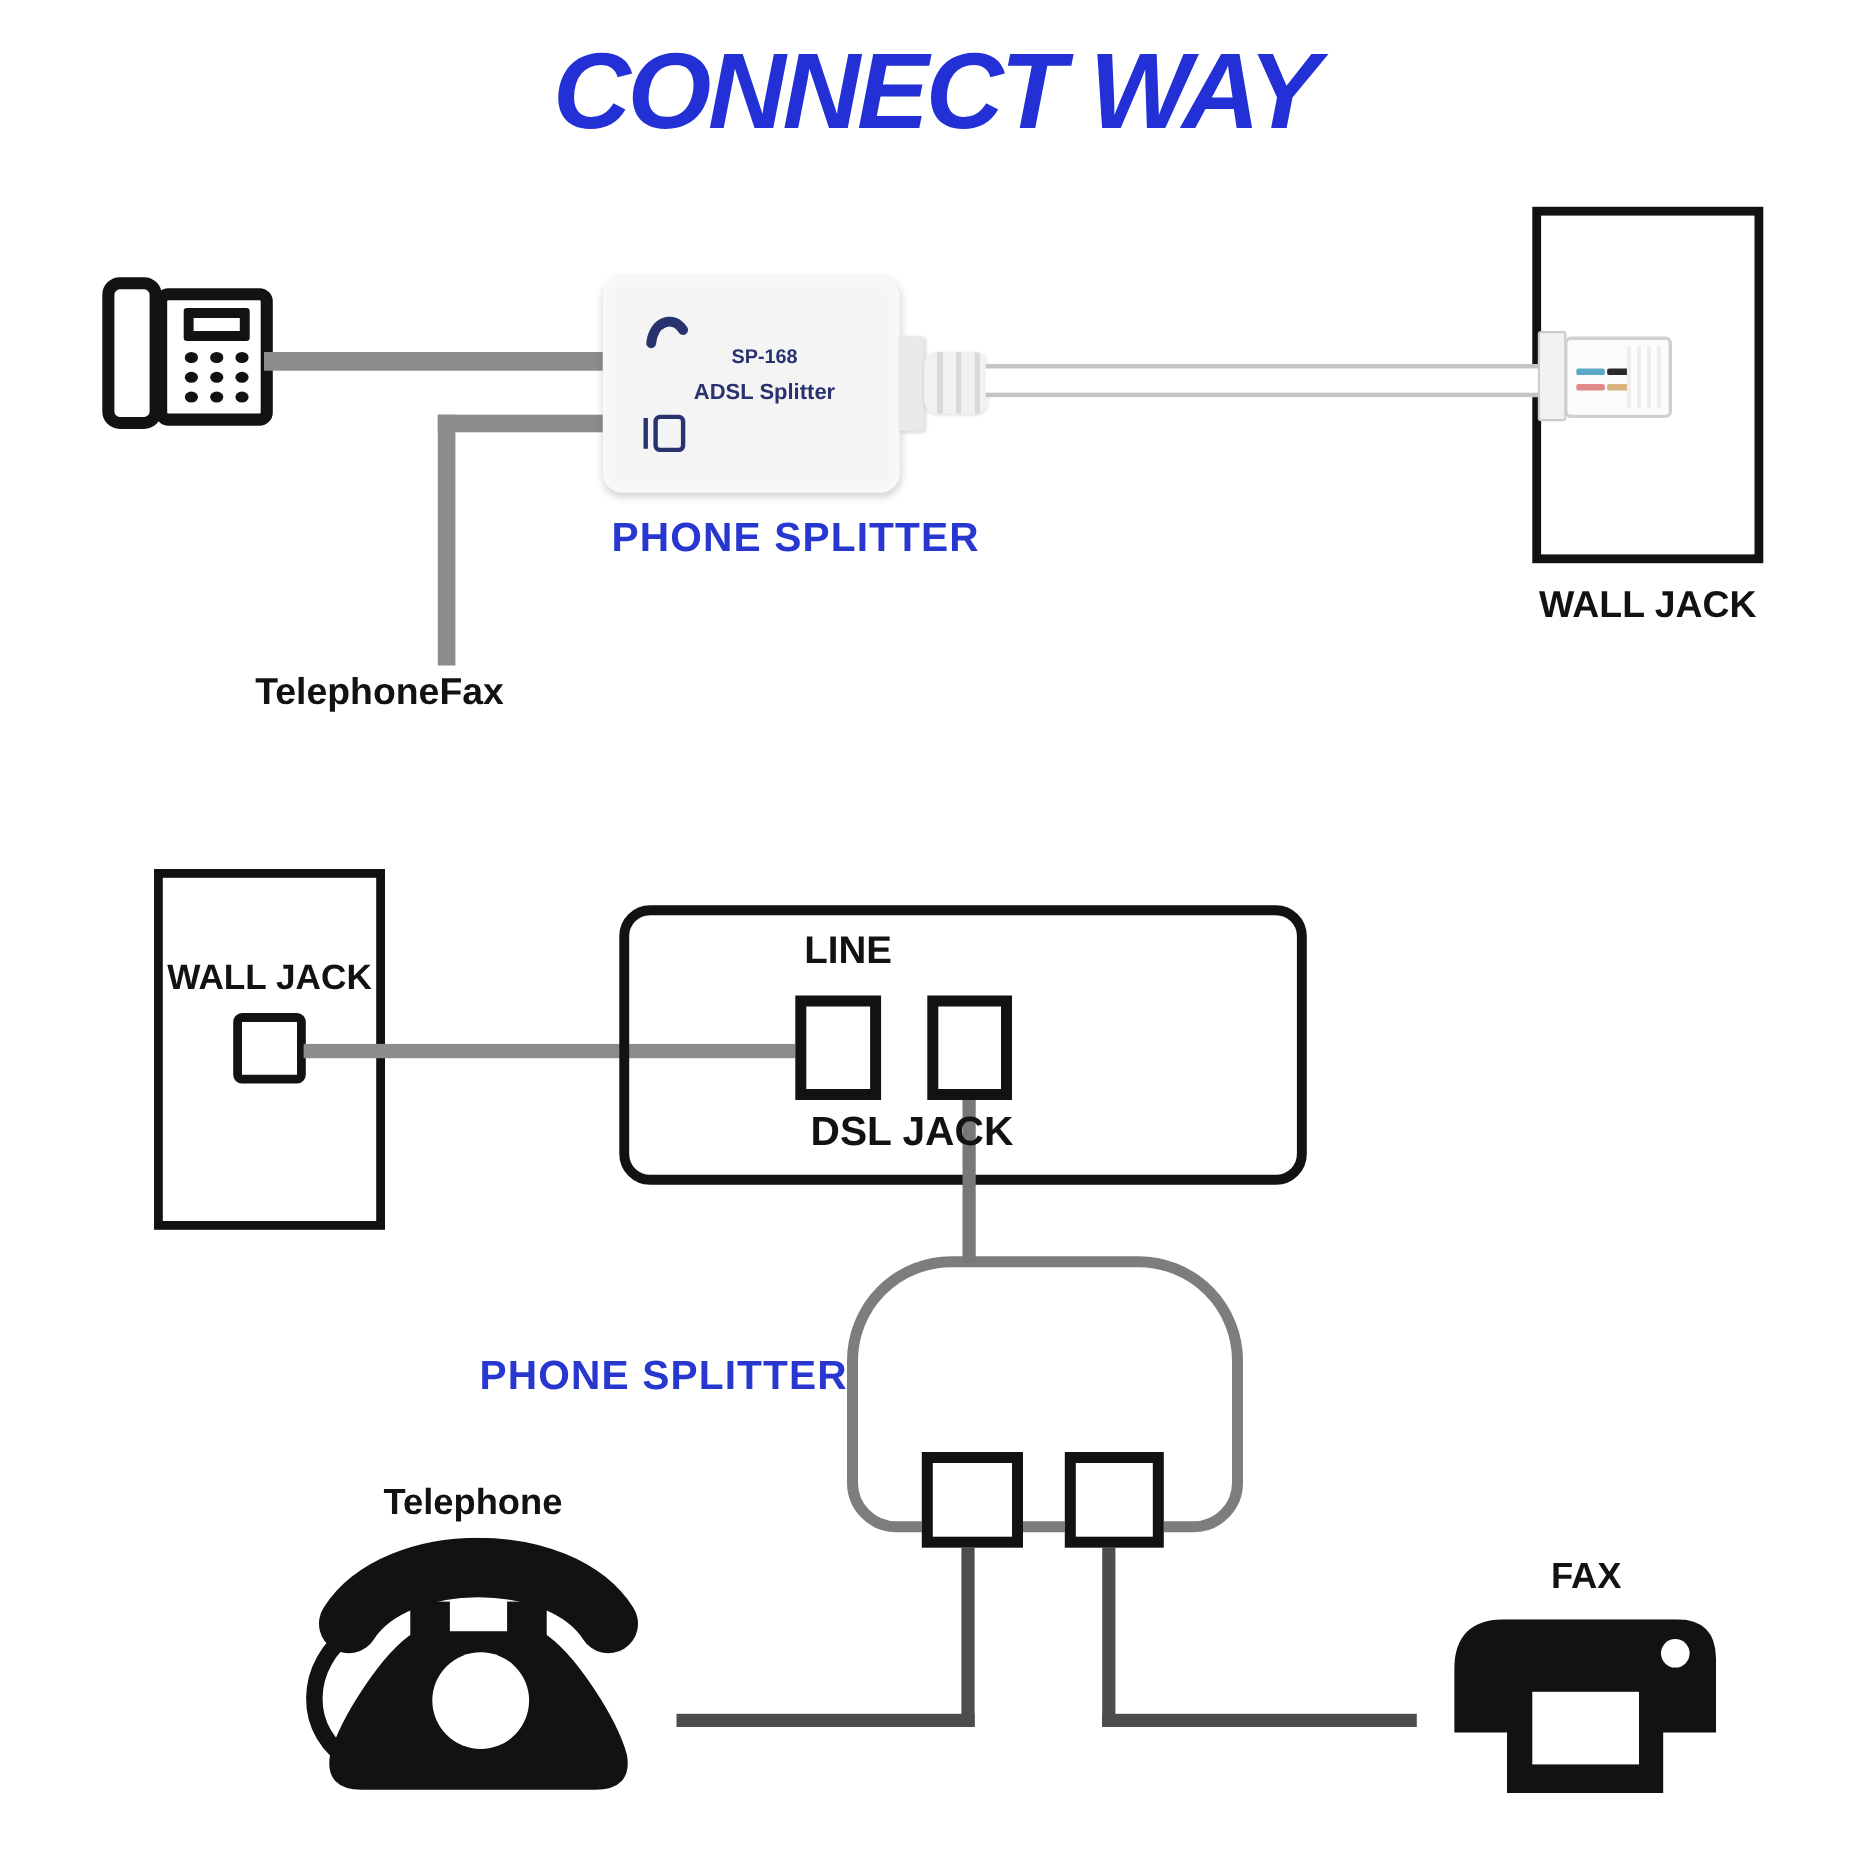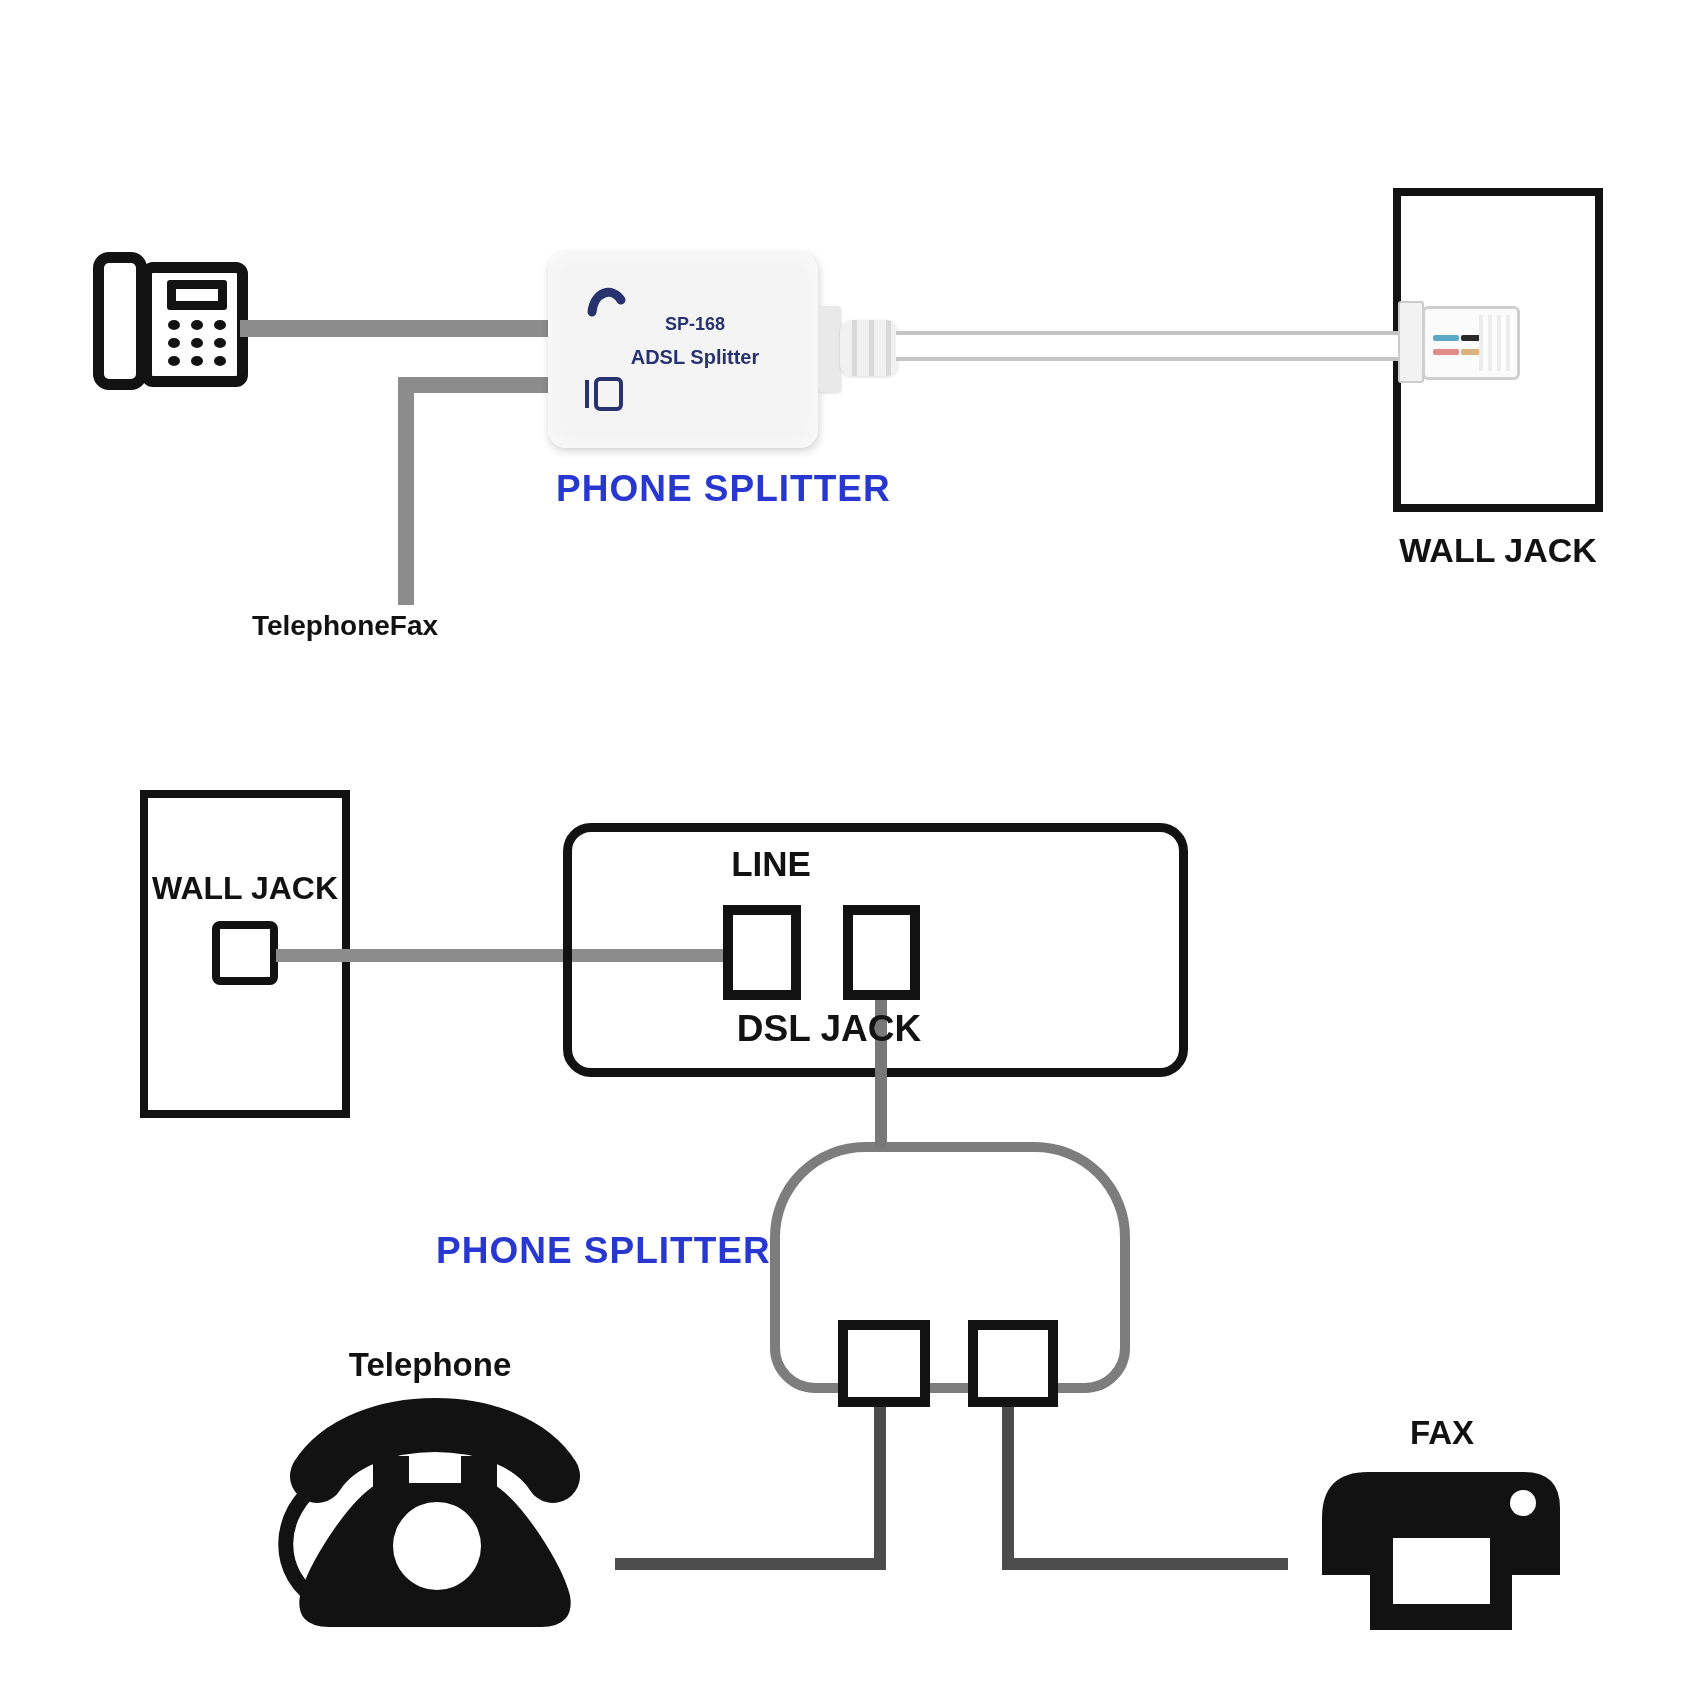--- a/index.html
+++ b/index.html
@@ -61,20 +61,21 @@
   .modem-box{border:9px solid var(--ink-black);border-radius:28px;background:transparent;}
   .modem-port{border:10px solid var(--ink-black);background:#fff;}
   .dome{border:10px solid var(--dome-gray);border-radius:95px 95px 45px 45px;background:transparent;}
   .dome-port{border:10px solid var(--ink-black);background:#fff;}
 </style>
 </head>
 <body>
 
 <div id="canvas">
 
+  <div class="abs ctr page-title" style="left:420px;top:26px;width:860px;">CONNECT WAY</div>
 
   <div class="abs deskphone" style="left:93px;top:246px;">
     <div class="handset"></div>
     <div class="body"></div>
     <div class="display"></div>
     <div class="keypad">
       <span></span>
         <span></span>
         <span></span>
         <span></span>
@@ -114,21 +115,21 @@
   <div class="abs rj-plug" style="left:1422px;top:306px;width:98px;height:74px;z-index:4;">
     <div class="wire" style="left:8px;top:26px;width:26px;background:#5aa8c6;"></div>
     <div class="wire" style="left:36px;top:26px;width:20px;background:#2a2a2a;"></div>
     <div class="wire" style="left:8px;top:40px;width:26px;background:#e08a8a;"></div>
     <div class="wire" style="left:36px;top:40px;width:20px;background:#d9b27c;"></div>
     <div class="ridges"></div>
   </div>
 
   <div class="abs ctr blue-label" style="left:556px;top:468px;width:330px;">PHONE SPLITTER</div>
 
-  <div class="abs ctr black-label" style="left:95px;top:610px;width:500px;font-size:28px;">TelephoneFax</div>
+  <div class="abs ctr black-label" style="left:95px;top:610px;width:500px;font-size:34px;">TelephoneFax</div>
 
   <div class="abs jack-rect" style="left:140px;top:790px;width:210px;height:328px;"></div>
   <div class="abs ctr black-label" style="left:140px;top:870px;width:210px;font-size:32px;">WALL JACK</div>
   <div class="abs port-square" style="left:212px;top:921px;width:66px;height:64px;"></div>
 
   <div class="hline" style="left:276px;top:949px;width:450px;height:13px;"></div>
 
   <div class="abs modem-box" style="left:563px;top:823px;width:625px;height:254px;"></div>
   <div class="abs ctr black-label" style="left:691px;top:844px;width:160px;font-size:35px;z-index:2;">LINE</div>
   <div class="abs modem-port" style="left:723px;top:905px;width:78px;height:95px;z-index:2;"></div>

